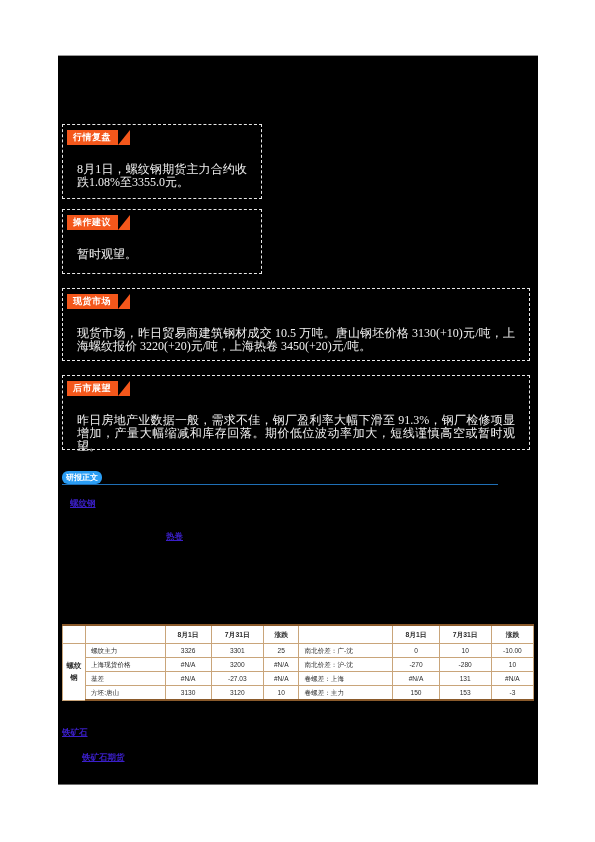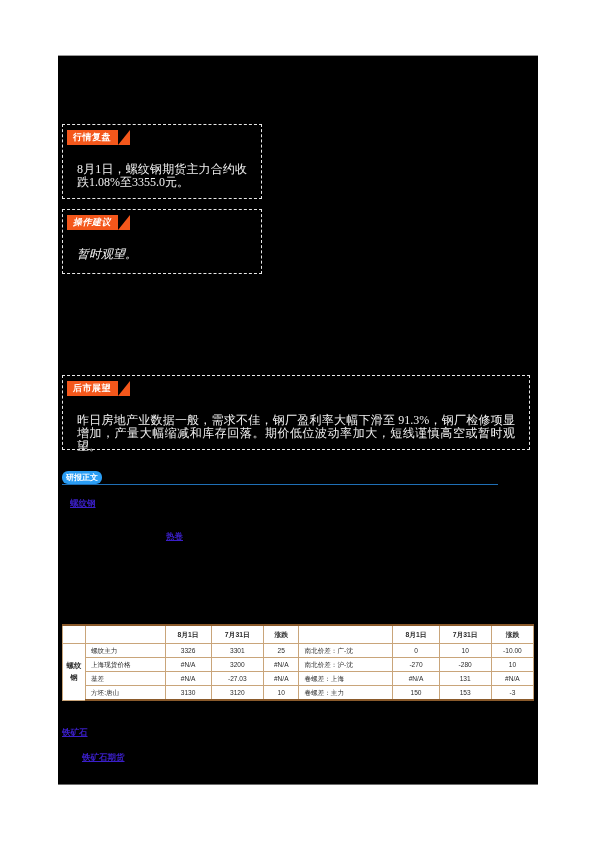--- a/index.html
+++ b/index.html
@@ -166,25 +166,29 @@
 <body>
 
 <div id="page">
   <div id="canvas">
 
     <div class="dash-box" style="left:4px; top:68px; width:200px; height:75px;">
       <div class="tag">行情复盘</div>
       <div class="body-text">8月1日，螺纹钢期货主力合约收跌1.08%至3355.0元。</div>
     </div>
 
-    <div class="dash-box" style="left:4px; top:153px; width:200px; height:65px;font-style:italic;">
+    <div class="dash-box" style="left:4px; top:153px; width:200px; height:65px;">
       <div class="tag">操作建议</div>
       <div class="body-text">暂时观望。</div>
     </div>
 
+    <div class="dash-box" style="left:4px; top:232px; width:468px; height:73px;">
+      <div class="tag">现货市场</div>
+      <div class="body-text">现货市场，昨日贸易商建筑钢材成交 10.5 万吨。唐山钢坯价格 3130(+10)元/吨，上海螺纹报价 3220(+20)元/吨，上海热卷 3450(+20)元/吨。</div>
+    </div>
 
     <div class="dash-box" style="left:4px; top:319px; width:468px; height:75px;text-decoration:underline;">
       <div class="tag">后市展望</div>
       <div class="body-text">昨日房地产业数据一般，需求不佳，钢厂盈利率大幅下滑至 91.3%，钢厂检修项显增加，产量大幅缩减和库存回落。期价低位波动率加大，短线谨慎高空或暂时观望。</div>
     </div>
 
     <div id="report-head">
       <span class="blue-tag">研报正文</span>
       <span class="rule"></span>
     </div>

